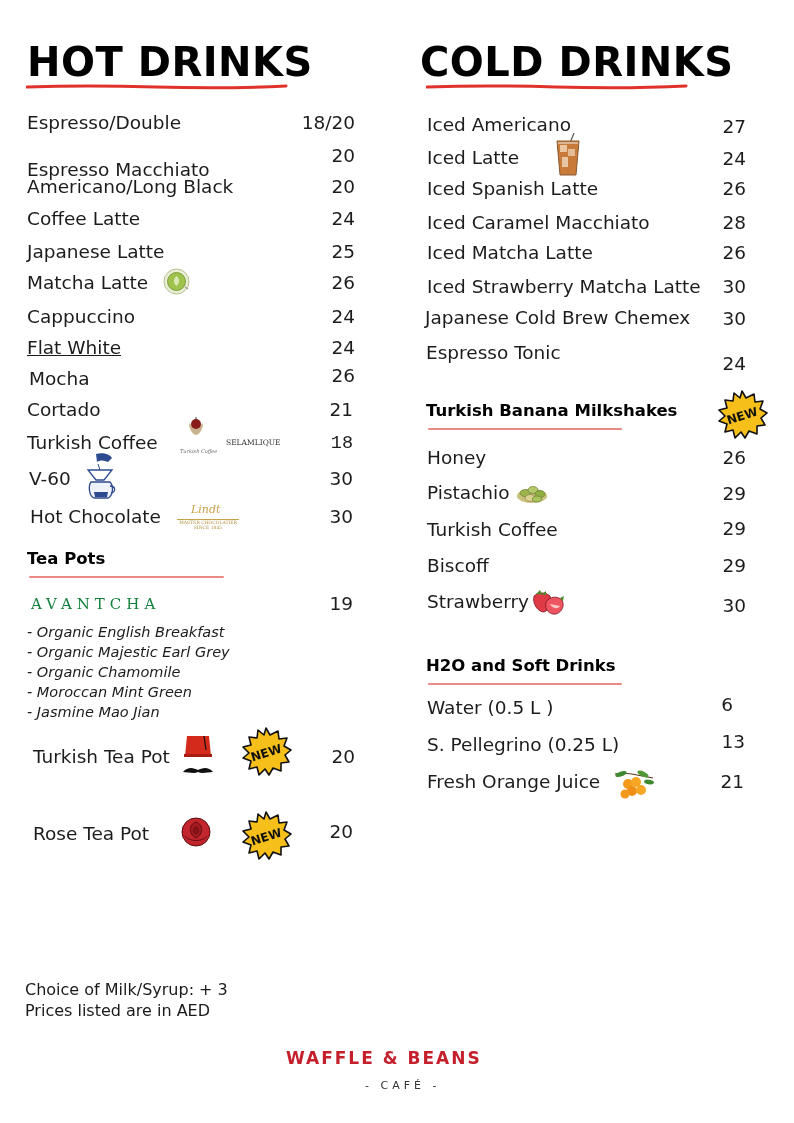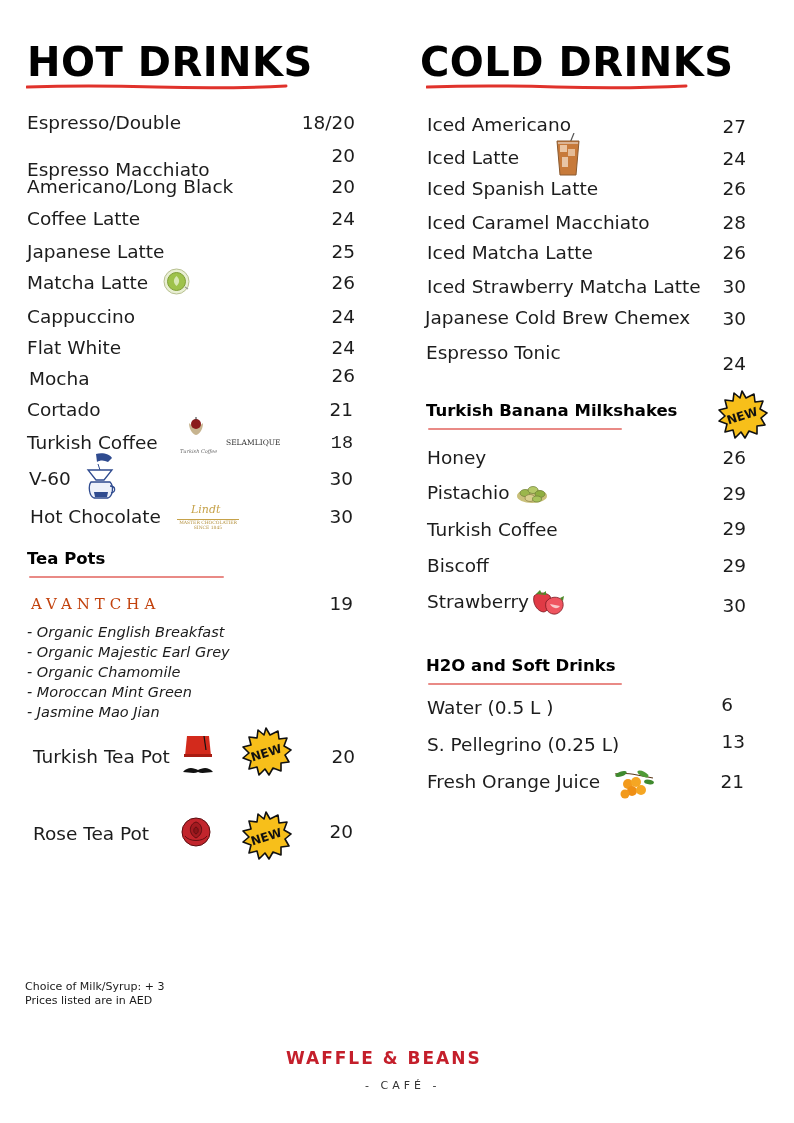--- a/index.html
+++ b/index.html
@@ -15,25 +15,25 @@
   .row { position: absolute; font-size: 18.5px; line-height: 1; white-space: nowrap; color: #1c1c1c; }
   .price { position: absolute; font-size: 18.5px; line-height: 1; color: #1c1c1c; text-align: right; }
 
   .section-title { position: absolute; font-weight: 900; font-size: 16.5px; color: #000; line-height: 1; }
   .section-line { position: absolute; height: 2px; background: #e98a86; border-radius: 1px; }
 
   .italic-item { position: absolute; font-size: 14.5px; font-style: italic; color: #1c1c1c; line-height: 1; white-space: nowrap; }
 
   .icon { position: absolute; display: block; }
 
-  .note { position: absolute; font-size: 11px; color: #1a1a1a; line-height: 1.3; }
+  .note { position: absolute; font-size: 16px; color: #1a1a1a; line-height: 1.3; }
   .brand { position: absolute; font-weight: 900; font-size: 17px; letter-spacing: 2px; color: #c41f2b; line-height: 1; }
   .brand-sub { position: absolute; font-size: 11px; letter-spacing: 4px; color: #333; line-height: 1; }
 
-  .avantcha { position: absolute; font-family: "DejaVu Serif", serif; font-size: 15px; letter-spacing: 5px; color: #c2410c; line-height: 1; }
+  .avantcha { position: absolute; font-family: "DejaVu Serif", serif; font-size: 15px; letter-spacing: 5px; color: #15803d; line-height: 1; }
   .selam { position: absolute; font-family: "DejaVu Serif", serif; font-size: 7.5px; color: #333; line-height: 1; }
   .selam-sub { position: absolute; font-family: "DejaVu Serif", serif; font-style: italic; font-size: 5px; color: #666; line-height: 1; }
   .lindt { position: absolute; font-family: "DejaVu Serif", serif; font-style: italic; font-size: 11px; color: #c6a24a; line-height: 1; }
   .lindt-sub { position: absolute; font-family: "DejaVu Serif", serif; font-size: 4.5px; color: #b38f3a; line-height: 1.1; text-align: center; }
 </style>
 </head>
 <body>
 
 <div class="big-title" style="left:27px;top:42px;">HOT DRINKS</div>
 <svg class="icon" style="left:26px;top:83px;" width="262" height="8" viewBox="0 0 262 8">
@@ -61,21 +61,21 @@
     <circle cx="13.5" cy="13.5" r="12.5" fill="#e9efd4" stroke="#b7c08f" stroke-width="1"></circle>
     <circle cx="13.5" cy="13.5" r="9" fill="#9ec24b" stroke="#7f9e37" stroke-width="1"></circle>
     <path d="M13.5 8 C 10 11, 10 15, 13.5 18 C 17 15, 17 11, 13.5 8 Z" fill="#d9e8b5"></path>
     <path d="M22 19 L 25 21" stroke="#999" stroke-width="1.2"></path>
   </svg>
   <div class="price" style="right:439px;top:274px;">26</div>
 
   <div class="row" style="left:27px;top:308px;">Cappuccino</div>
   <div class="price" style="right:439px;top:308px;">24</div>
 
-  <div class="row" style="left:27px;top:339px;">Flat White</div>
+  <div class="row" style="left:27px;top:339px;text-decoration:underline;">Flat White</div>
   <div class="price" style="right:439px;top:339px;">24</div>
 
   <div class="row" style="left:29px;top:370px;">Mocha</div>
   <div class="price" style="right:439px;top:367px;">26</div>
 
   <div class="row" style="left:27px;top:401px;">Cortado</div>
   <div class="price" style="right:441px;top:401px;">21</div>
 
   <div class="row" style="left:27px;top:434px;">Turkish Coffee</div>
   <svg class="icon" style="left:186px;top:415px;" width="20" height="22" viewBox="0 0 20 22">

